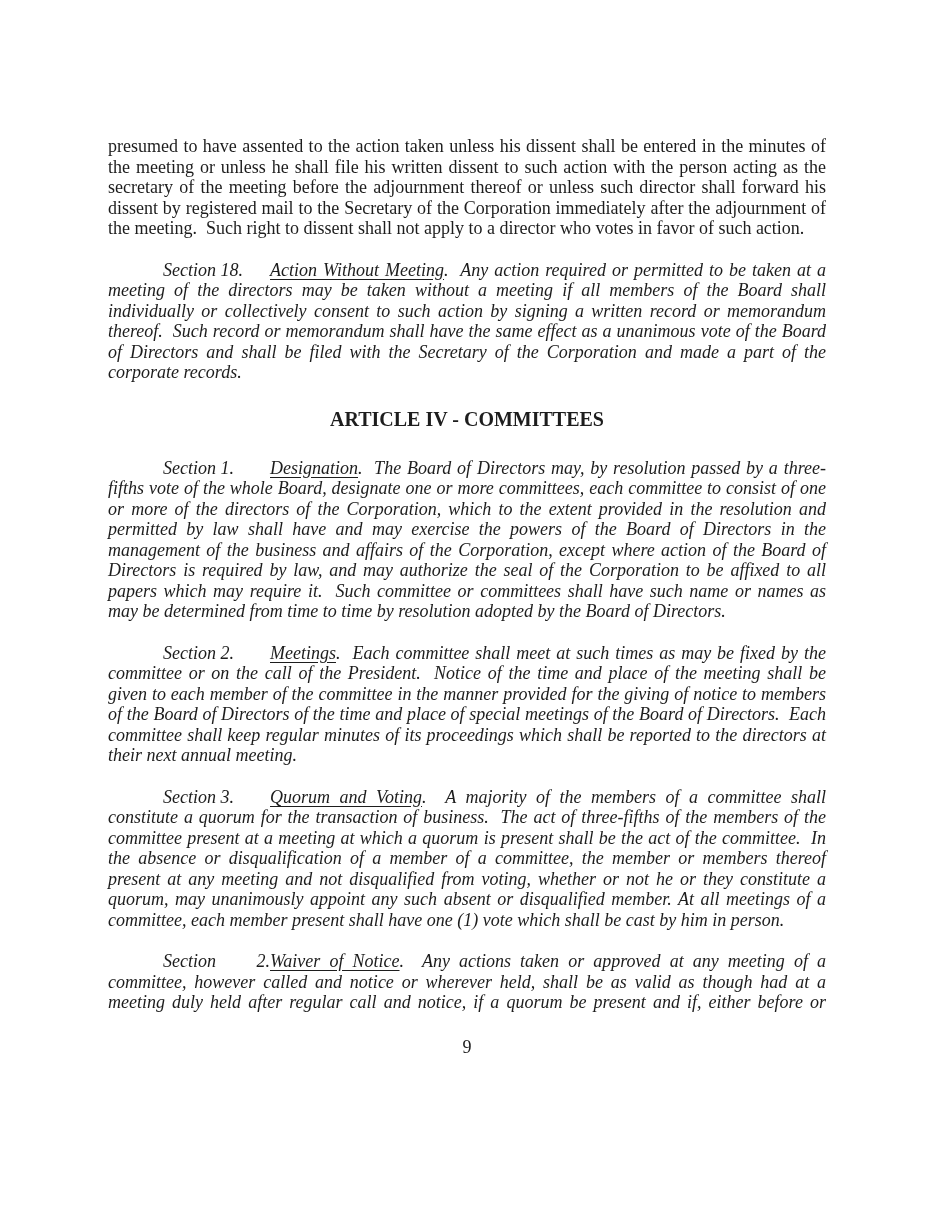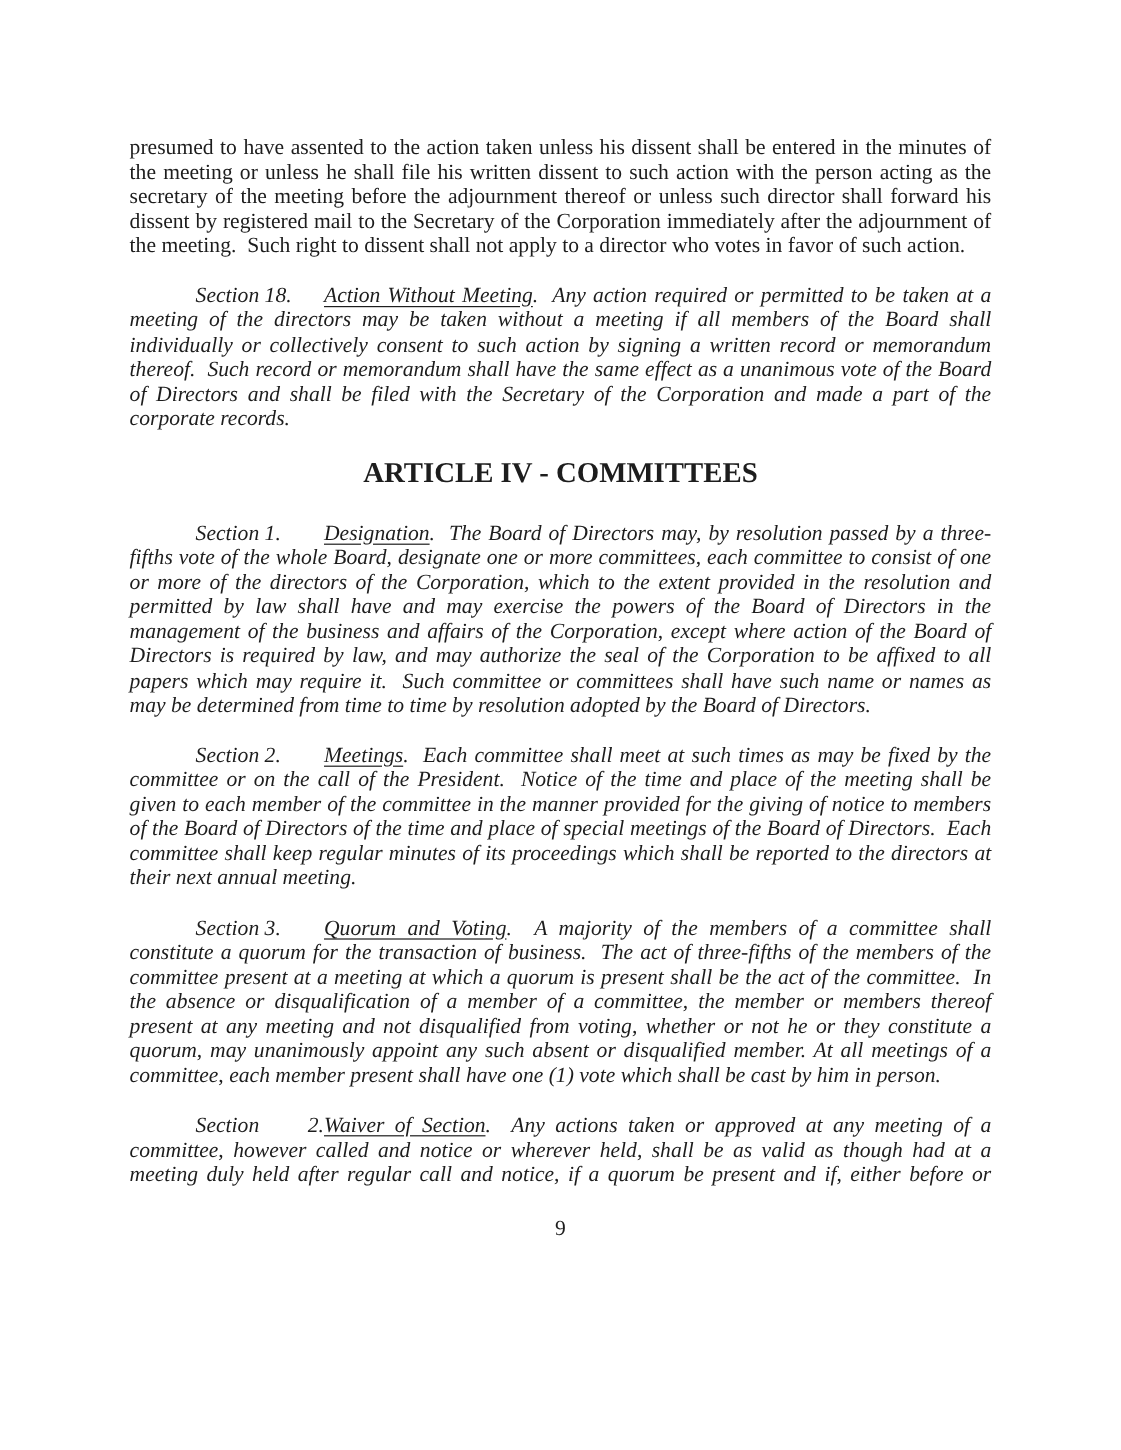--- a/index.html
+++ b/index.html
@@ -8,20 +8,21 @@
     background: #ffffff;
   }
   .page {
     position: relative;
     width: 934px;
     height: 1049px;
     background: #ffffff;
     overflow: hidden;
     font-family: "Liberation Serif", "DejaVu Serif", serif;
     color: #1d1d1d;
+    margin-top: 24px;
   }
   .content {
     position: absolute;
     left: 108px;
     top: 112px;
     width: 718px;
     font-size: 18px;
     line-height: 20.5px;
   }
   .para {
@@ -39,21 +40,21 @@
     text-indent: 0;
   }
   .sec-title {
     text-decoration: underline;
     text-underline-offset: 3px;
   }
   .cutoff {
     text-align-last: justify;
   }
   .article-heading {
-    font-size: 24px;
+    font-size: 20px;
     font-weight: bold;
     text-align: center;
     line-height: 21px;
     margin: 26px 0 28px 0;
   }
   .page-number {
     margin-top: 24px;
     text-align: center;
     font-size: 18px;
   }
@@ -69,18 +70,18 @@
     <p class="para indent"><span class="sec-label">Section 18.</span><span class="sec-title">Action Without Meeting</span><span>.&nbsp; Any action required or permitted to be taken at a meeting of the directors may be taken without a meeting if all members of the Board shall individually or collectively consent to such action by signing a written record or memorandum thereof.&nbsp; Such record or memorandum shall have the same effect as a unanimous vote of the Board of Directors and shall be filed with the Secretary of the Corporation and made a part of the corporate records.</span></p>
 
     <h1 class="article-heading">ARTICLE IV - COMMITTEES</h1>
 
     <p class="para indent"><span class="sec-label">Section 1.</span><span class="sec-title">Designation</span><span>.&nbsp; The Board of Directors may, by resolution passed by a three-fifths vote of the whole Board, designate one or more committees, each committee to consist of one or more of the directors of the Corporation, which to the extent provided in the resolution and permitted by law shall have and may exercise the powers of the Board of Directors in the management of the business and affairs of the Corporation, except where action of the Board of Directors is required by law, and may authorize the seal of the Corporation to be affixed to all papers which may require it.&nbsp; Such committee or committees shall have such name or names as may be determined from time to time by resolution adopted by the Board of Directors.</span></p>
 
     <p class="para indent"><span class="sec-label">Section 2.</span><span class="sec-title">Meetings</span><span>.&nbsp; Each committee shall meet at such times as may be fixed by the committee or on the call of the President.&nbsp; Notice of the time and place of the meeting shall be given to each member of the committee in the manner provided for the giving of notice to members of the Board of Directors of the time and place of special meetings of the Board of Directors.&nbsp; Each committee shall keep regular minutes of its proceedings which shall be reported to the directors at their next annual meeting.</span></p>
 
     <p class="para indent"><span class="sec-label">Section 3.</span><span class="sec-title">Quorum and Voting</span><span>.&nbsp; A majority of the members of a committee shall constitute a quorum for the transaction of business.&nbsp; The act of three-fifths of the members of the committee present at a meeting at which a quorum is present shall be the act of the committee.&nbsp; In the absence or disqualification of a member of a committee, the member or members thereof present at any meeting and not disqualified from voting, whether or not he or they constitute a quorum, may unanimously appoint any such absent or disqualified member. At all meetings of a committee, each member present shall have one (1) vote which shall be cast by him in person.</span></p>
 
-    <p class="para indent cutoff"><span class="sec-label">Section 2.</span><span class="sec-title">Waiver of Section</span><span>.&nbsp; Any actions taken or approved at any meeting of a committee, however called and notice or wherever held, shall be as valid as though had at a meeting duly held after regular call and notice, if a quorum be present and if, either before or</span></p>
+    <p class="para indent cutoff"><span class="sec-label">Section 2.</span><span class="sec-title">Waiver of Notice</span><span>.&nbsp; Any actions taken or approved at any meeting of a committee, however called and notice or wherever held, shall be as valid as though had at a meeting duly held after regular call and notice, if a quorum be present and if, either before or</span></p>
 
     <div class="page-number">9</div>
 
   </div>
 </div>
 
 </body></html>

